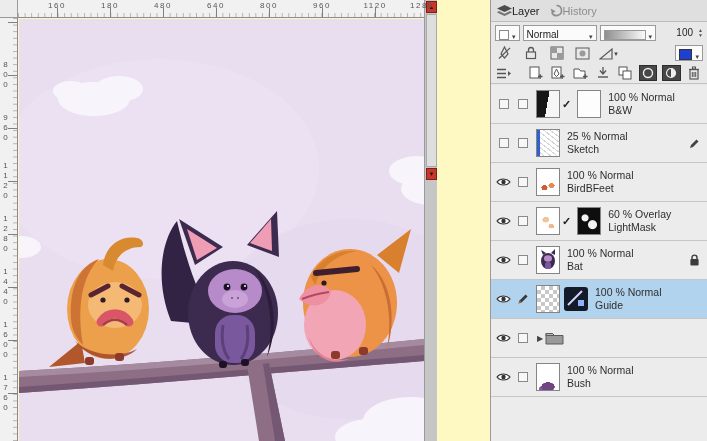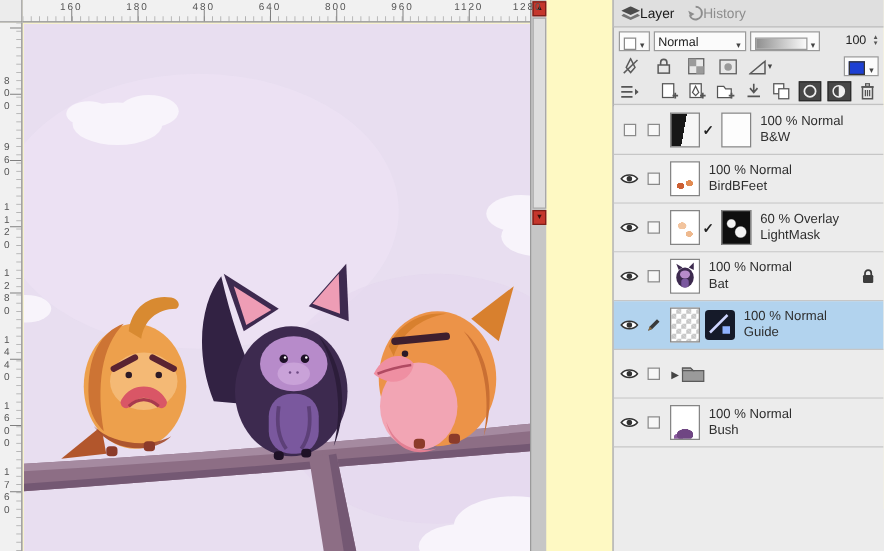--- a/index.html
+++ b/index.html
@@ -330,20 +330,38 @@
           </span>
         <span class="thumb t-bw"></span>
         <span class="checkmark">✓</span>
         <span class="thumb t-maskwhite"></span>
         <span class="meta">
           <span class="info">100 % Normal</span>
           <span class="name">B&amp;W</span>
         </span>
       </div>
 
+      <div class="layer-row">
+        <span class="cell">
+            <span class="checkbox"></span>
+          </span>
+        <span class="cell">
+            <span class="checkbox"></span>
+          </span>
+        <span class="thumb t-sketch accent"></span>
+        <span class="meta">
+          <span class="info">25 % Normal</span>
+          <span class="name">Sketch</span>
+        </span>
+        <span class="row-right icn">
+            <svg width="11" height="11" viewBox="0 0 11 11">
+              <path d="M1 10 L4 9 L9.5 3.5 L7.5 1.5 L2 7 Z" fill="#444"></path>
+            </svg>
+          </span>
+      </div>
 
       <div class="layer-row">
         <span class="cell">
             <span class="icn">
               <svg width="15" height="10" viewBox="0 0 15 10">
                 <path d="M1 5 C4 1 11 1 14 5 C11 9 4 9 1 5 Z" fill="#fff" stroke="#333" stroke-width="1.2"></path>
                 <circle cx="7.5" cy="5" r="2.2" fill="#333"></circle>
               </svg>
             </span>
           </span>

